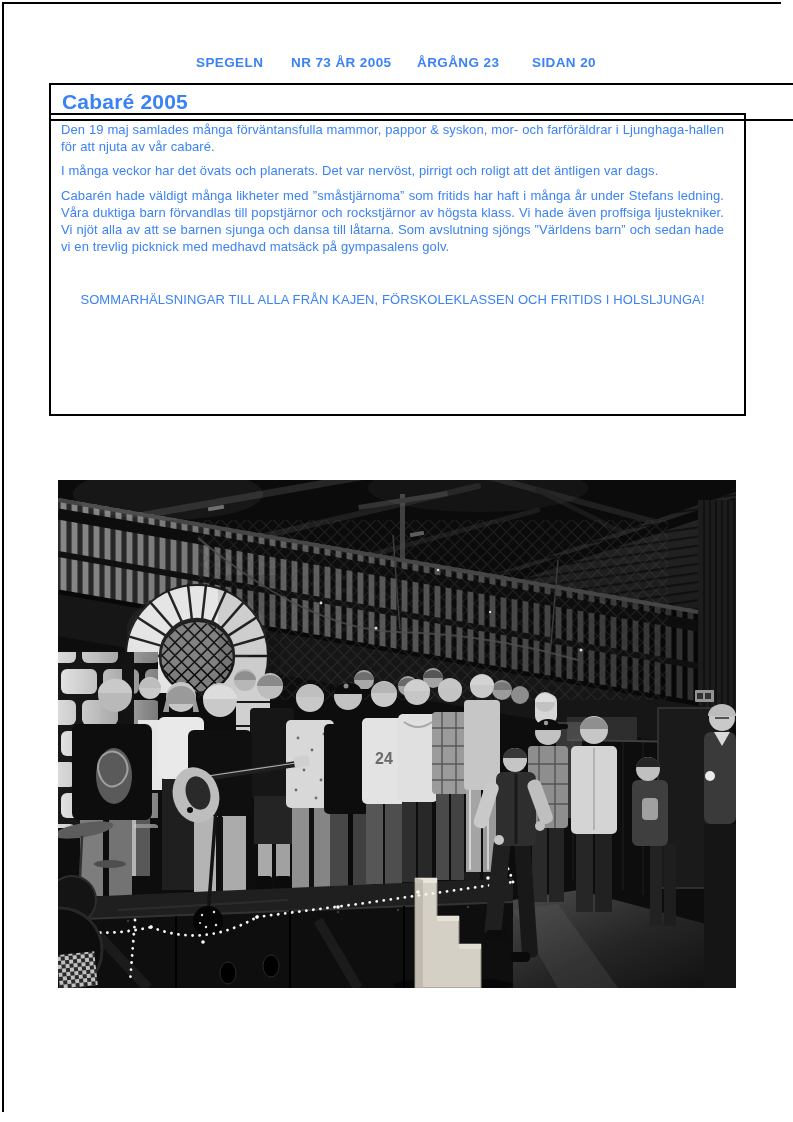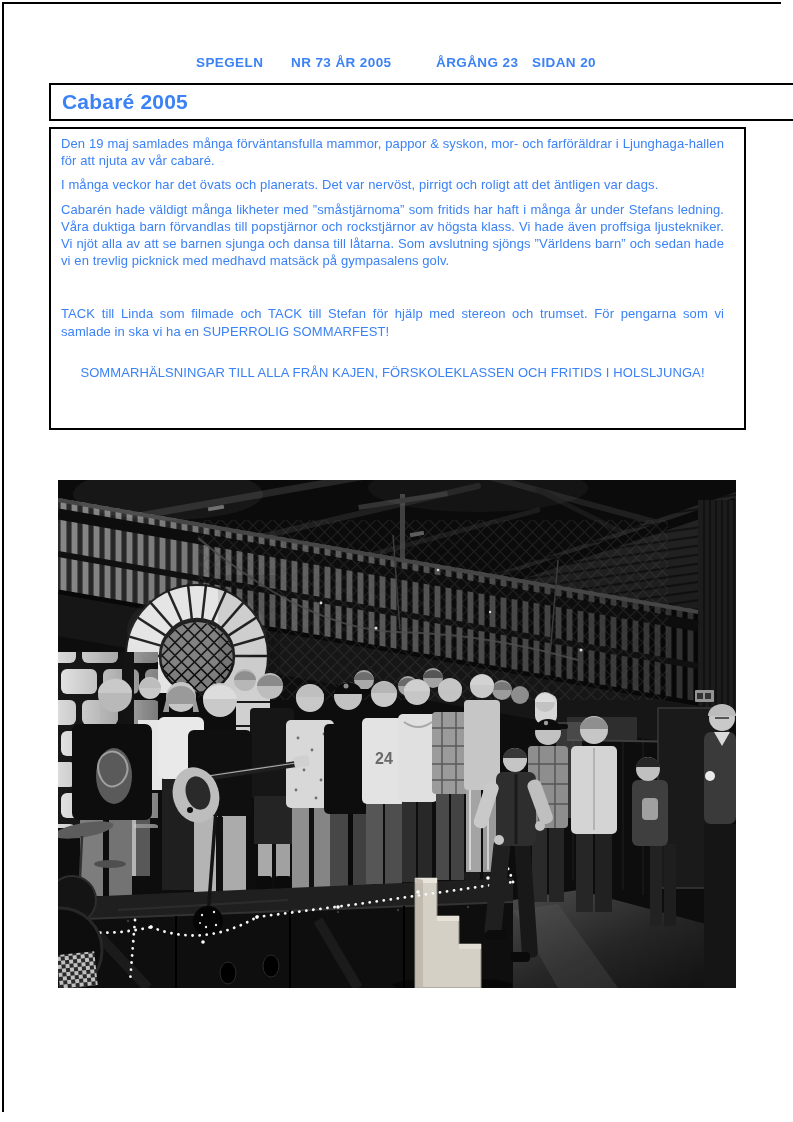--- a/index.html
+++ b/index.html
@@ -1,25 +1,25 @@
 <!DOCTYPE html>
 <html><head>
 <meta charset="utf-8">
 <style>
   html,body{margin:0;padding:0;background:#ffffff;}
   .page{position:relative;width:793px;height:1122px;background:#ffffff;color:#3b82f6;
         font-family:"Liberation Sans",sans-serif;overflow:hidden;}
   .border-top{position:absolute;left:3px;top:2px;width:778px;height:2px;background:#000;}
   .border-left{position:absolute;left:2px;top:2px;width:2px;height:1110px;background:#000;}
   .masthead span{position:absolute;top:55px;font-size:13.5px;font-weight:bold;letter-spacing:.4px;white-space:nowrap;}
-  .m-pub{left:196px;} .m-issue{left:291px;} .m-vol{left:436px;} .m-page{left:532px;}
+  .m-pub{left:196px;} .m-issue{left:291px;} .m-vol{left:417px;} .m-page{left:532px;}
   .title-box{position:absolute;left:49px;top:83px;width:765px;height:38px;border:2px solid #000;
              box-sizing:border-box;display:flex;align-items:center;padding-left:11px;
              font-size:21px;font-weight:bold;letter-spacing:.2px;}
-  .body-box{position:absolute;left:49px;top:127px;width:697px;height:303px;border:2px solid #000;
+  .body-box{position:absolute;left:49px;top:113px;width:697px;height:303px;border:2px solid #000;
             box-sizing:border-box;padding:6px 20px 0 10px;font-size:13px;line-height:17.2px;
             letter-spacing:.1px;}
   .body-box p{margin:0 0 7px 0;text-align:justify;}
   .body-box p.gap-after{margin-bottom:36px;}
   .closing{text-align:center;margin-top:24px;font-size:13px;}
   .photo{position:absolute;left:58px;top:480px;width:678px;height:595px;}
   .photo svg{display:block;}
 </style>
 </head>
 <body>
@@ -36,21 +36,20 @@
   </div>
 
   <div class="title-box">
     <span>Cabaré 2005</span>
   </div>
 
   <div class="body-box">
     <p>Den 19 maj samlades många förväntansfulla mammor, pappor &amp; syskon, mor- och farföräldrar i Ljunghaga-hallen för att njuta av vår cabaré.</p>
     <p>I många veckor har det övats och planerats. Det var nervöst, pirrigt och roligt att det äntligen var dags.</p>
     <p class="gap-after">Cabarén hade väldigt många likheter med ”småstjärnoma” som fritids har haft i många år under Stefans ledning. Våra duktiga barn förvandlas till popstjärnor och rockstjärnor av högsta klass. Vi hade även proffsiga ljustekniker. Vi njöt alla av att se barnen sjunga och dansa till låtarna. Som avslutning sjöngs ”Världens barn” och sedan hade vi en trevlig picknick med medhavd matsäck på gympasalens golv.</p>
-    <p>TACK till Linda som filmade och TACK till Stefan för hjälp med stereon och trumset. För pengarna som vi samlade in ska vi ha en SUPERROLIG SOMMARFEST!</p>
     <div class="closing">SOMMARHÄLSNINGAR TILL ALLA FRÅN KAJEN, FÖRSKOLEKLASSEN OCH FRITIDS I HOLSLJUNGA!</div>
   </div>
 
   <div class="photo">
   <svg width="678" height="508" viewBox="0 0 678 508" xmlns="http://www.w3.org/2000/svg">
     <defs>
       <clipPath id="pc">
             <rect x="0" y="0" width="678" height="508"></rect>
           </clipPath>
       <clipPath id="archClip">

